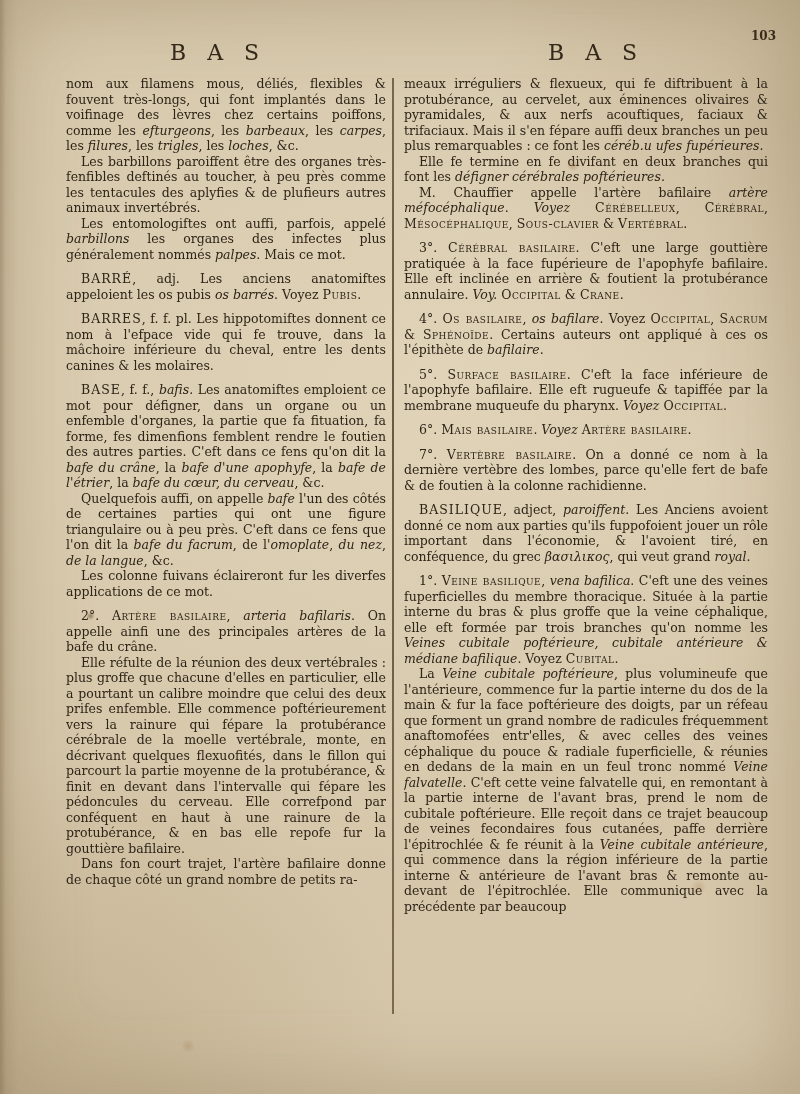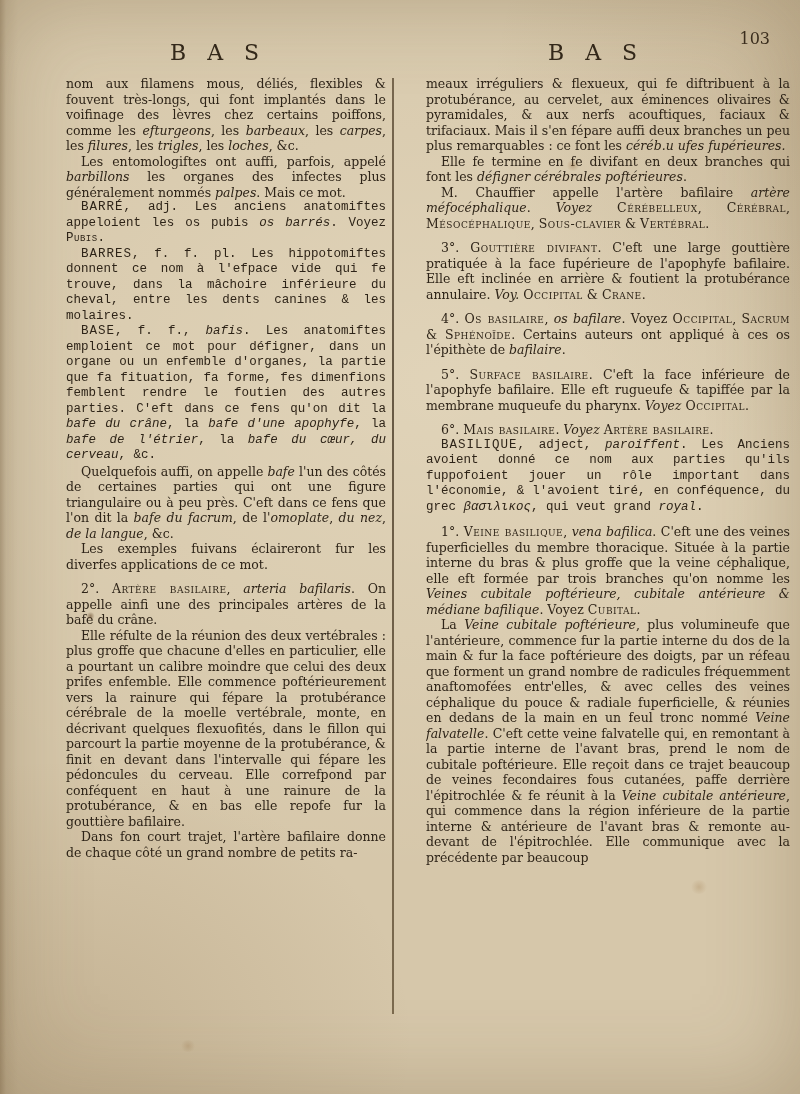--- a/index.html
+++ b/index.html
@@ -17,37 +17,37 @@
       linear-gradient(90deg, rgba(90,65,35,0.30) 0px, rgba(90,65,35,0.08) 6px, rgba(0,0,0,0) 18px),
       #d6c7aa;
     box-shadow: inset 0 0 90px rgba(100,75,40,0.30);
     color:#2b2115;
   }
   .hdr-title{
     position:absolute;top:40px;font-size:22px;letter-spacing:7px;
     color:#33281a;font-weight:normal;
   }
   .hdr-page{
-    position:absolute;top:29px;right:30px;font-size:16px;color:#3a2d1d;
+    position:absolute;top:29px;right:24px;font-size:12px;color:#3a2d1d;font-weight:bold;
   }
   .col{
     position:absolute;top:76px;height:944px;overflow:hidden;
     font-size:12.5px;line-height:15.5px;text-align:justify;
     color:#2e2418;
   }
   #col-left{left:66px;width:320px;}
-  #col-right{left:426px;width:364px;}
+  #col-right{left:404px;width:364px;}
   .divider{
     position:absolute;left:392px;top:78px;width:2px;height:936px;
     background:linear-gradient(#56452e, #3d2f1d 30%, #514028 70%, #5d4b30);
     opacity:.75;
   }
   .para{margin:0;text-indent:15px;}
   .para.noindent{text-indent:0;}
-  .para.entry{margin-top:0;font-family:Liberation Mono, monospace;}
+  .para.entry{margin-top:9px;}
   .para.num{margin-top:9px;}
   .i{font-style:italic;}
   .sc{font-variant:small-caps;letter-spacing:0.5px;}
   .caps{letter-spacing:1px;}
   .stain{position:absolute;border-radius:50%;pointer-events:none;}
   .blot1{left:86px;top:612px;width:9px;height:8px;background:radial-gradient(circle,rgba(90,60,30,.55),rgba(90,60,30,0) 70%);}
   .blot2{left:566px;top:160px;width:14px;height:11px;background:radial-gradient(circle,rgba(140,100,55,.35),rgba(140,100,55,0) 70%);}
   .blot3{left:300px;top:95px;width:10px;height:9px;background:radial-gradient(circle,rgba(150,100,50,.30),rgba(150,100,50,0) 70%);}
   .blot4{left:690px;top:880px;width:18px;height:14px;background:radial-gradient(circle,rgba(150,110,60,.25),rgba(150,110,60,0) 70%);}
   .blot5{left:180px;top:1040px;width:16px;height:12px;background:radial-gradient(circle,rgba(140,100,55,.22),rgba(140,100,55,0) 70%);}
@@ -56,41 +56,43 @@
 <body>
 
 <div id="page">
 
   <div class="hdr-title" style="left:170px;">B A S</div>
   <div class="hdr-title" style="left:548px;">B A S</div>
   <div class="hdr-page">103</div>
 
   <div id="col-left" class="col">
       <div class="para noindent"><span>nom aux filamens mous, déliés, flexibles &amp; fouvent très-longs, qui font implantés dans le voifinage des lèvres chez certains poiffons, comme les </span><span class="i">efturgeons</span><span>, les </span><span class="i">barbeaux</span><span>, les </span><span class="i">carpes</span><span>, les </span><span class="i">filures</span><span>, les </span><span class="i">trigles</span><span>, les </span><span class="i">loches</span><span>, &amp;c.</span></div>
+      <div class="para "><span>Les barbillons paroiffent être des organes très-fenfibles deftinés au toucher, à peu près comme les tentacules des aplyfies &amp; de plufieurs autres animaux invertébrés.</span></div>
       <div class="para "><span>Les entomologiftes ont auffi, parfois, appelé </span><span class="i">barbillons</span><span> les organes des infectes plus généralement nommés </span><span class="i">palpes</span><span>. Mais ce mot.</span></div>
       <div class="para entry"><span class="caps">BARRÉ</span><span>, adj. Les anciens anatomiftes appeloient les os pubis </span><span class="i">os barrés</span><span>. Voyez </span><span class="sc">Pubis</span><span>.</span></div>
       <div class="para entry"><span class="caps">BARRES</span><span>, f. f. pl. Les hippotomiftes donnent ce nom à l'efpace vide qui fe trouve, dans la mâchoire inférieure du cheval, entre les dents canines &amp; les molaires.</span></div>
       <div class="para entry"><span class="caps">BASE</span><span>, f. f., </span><span class="i">bafis</span><span>. Les anatomiftes emploient ce mot pour défigner, dans un organe ou un enfemble d'organes, la partie que fa fituation, fa forme, fes dimenfions femblent rendre le foutien des autres parties. C'eft dans ce fens qu'on dit la </span><span class="i">bafe du crâne</span><span>, la </span><span class="i">bafe d'une apophyfe</span><span>, la </span><span class="i">bafe de l'étrier</span><span>, la </span><span class="i">bafe du cœur, du cerveau</span><span>, &amp;c.</span></div>
       <div class="para "><span>Quelquefois auffi, on appelle </span><span class="i">bafe</span><span> l'un des côtés de certaines parties qui ont une figure triangulaire ou à peu près. C'eft dans ce fens que l'on dit la </span><span class="i">bafe du facrum</span><span>, de l'</span><span class="i">omoplate</span><span>, </span><span class="i">du nez</span><span>, </span><span class="i">de la langue</span><span>, &amp;c.</span></div>
-      <div class="para "><span>Les exemples fuivans éclaireront fur les diverfes applications de ce mot.</span></div>
+      <div class="para "><span>Les colonne fuivans éclaireront fur les diverfes applications de ce mot.</span></div>
       <div class="para num"><span>2°. </span><span class="sc">Artère basilaire</span><span>, </span><span class="i">arteria bafilaris</span><span>. On appelle ainfi une des principales artères de la bafe du crâne.</span></div>
       <div class="para "><span>Elle réfulte de la réunion des deux vertébrales : plus groffe que chacune d'elles en particulier, elle a pourtant un calibre moindre que celui des deux prifes enfemble. Elle commence poftérieurement vers la rainure qui fépare la protubérance cérébrale de la moelle vertébrale, monte, en décrivant quelques flexuofités, dans le fillon qui parcourt la partie moyenne de la protubérance, &amp; finit en devant dans l'intervalle qui fépare les pédoncules du cerveau. Elle correfpond par conféquent en haut à une rainure de la protubérance, &amp; en bas elle repofe fur la gouttière bafilaire.</span></div>
       <div class="para "><span>Dans fon court trajet, l'artère bafilaire donne de chaque côté un grand nombre de petits ra-</span></div>
     </div>
 
   <div class="divider"></div>
 
   <div id="col-right" class="col">
       <div class="para noindent"><span>meaux irréguliers &amp; flexueux, qui fe diftribuent à la protubérance, au cervelet, aux éminences olivaires &amp; pyramidales, &amp; aux nerfs acouftiques, faciaux &amp; trifaciaux. Mais il s'en fépare auffi deux branches un peu plus remarquables : ce font les </span><span class="i">céréb.u ufes fupérieures.</span></div>
       <div class="para "><span>Elle fe termine en fe divifant en deux branches qui font les </span><span class="i">défigner cérébrales poftérieures</span><span>.</span></div>
       <div class="para "><span>M. Chauffier appelle l'artère bafilaire </span><span class="i">artère méfocéphalique</span><span>. </span><span class="i">Voyez</span><span> </span><span class="sc">Cérébelleux</span><span>, </span><span class="sc">Cérébral</span><span>, </span><span class="sc">Mésocéphalique</span><span>, </span><span class="sc">Sous-clavier</span><span> &amp; </span><span class="sc">Vertébral</span><span>.</span></div>
-      <div class="para num"><span>3°. </span><span class="sc">Gouttière divifant</span><span>. C'eft une large gouttière pratiquée à la face fupérieure de l'apophyfe bafilaire. Elle eft inclinée en arrière &amp; foutient la protubérance annulaire. </span><span class="i">Voy.</span><span> </span><span class="sc">Occipital</span><span> &amp; </span><span class="sc">Crane</span><span>.</span></div>
+      <div class="para num"><span>3°. </span><span class="sc">Cérébral basilaire</span><span>. C'eft une large gouttière pratiquée à la face fupérieure de l'apophyfe bafilaire. Elle eft inclinée en arrière &amp; foutient la protubérance annulaire. </span><span class="i">Voy.</span><span> </span><span class="sc">Occipital</span><span> &amp; </span><span class="sc">Crane</span><span>.</span></div>
       <div class="para num"><span>4°. </span><span class="sc">Os basilaire</span><span>, </span><span class="i">os bafilare</span><span>. Voyez </span><span class="sc">Occipital</span><span>, </span><span class="sc">Sacrum</span><span> &amp; </span><span class="sc">Sphénoïde</span><span>. Certains auteurs ont appliqué à ces os l'épithète de </span><span class="i">bafilaire</span><span>.</span></div>
       <div class="para num"><span>5°. </span><span class="sc">Surface basilaire</span><span>. C'eft la face inférieure de l'apophyfe bafilaire. Elle eft rugueufe &amp; tapiffée par la membrane muqueufe du pharynx. </span><span class="i">Voyez</span><span> </span><span class="sc">Occipital</span><span>.</span></div>
       <div class="para num"><span>6°. </span><span class="sc">Mais basilaire</span><span>. </span><span class="i">Voyez</span><span> </span><span class="sc">Artère basilaire</span><span>.</span></div>
+      <div class="para num"><span>7°. </span><span class="sc">Vertèbre basilaire</span><span>. On a donné ce nom à la dernière vertèbre des lombes, parce qu'elle fert de bafe &amp; de foutien à la colonne rachidienne.</span></div>
       <div class="para entry"><span class="caps">BASILIQUE</span><span>, adject, </span><span class="i">paroiffent</span><span>. Les Anciens avoient donné ce nom aux parties qu'ils fuppofoient jouer un rôle important dans l'économie, &amp; l'avoient tiré, en conféquence, du grec </span><span class="i">βασιλικος</span><span>, qui veut grand </span><span class="i">royal</span><span>.</span></div>
       <div class="para num"><span>1°. </span><span class="sc">Veine basilique</span><span>, </span><span class="i">vena bafilica</span><span>. C'eft une des veines fuperficielles du membre thoracique. Située à la partie interne du bras &amp; plus groffe que la veine céphalique, elle eft formée par trois branches qu'on nomme les </span><span class="i">Veines cubitale poftérieure, cubitale antérieure &amp; médiane bafilique</span><span>. Voyez </span><span class="sc">Cubital</span><span>.</span></div>
       <div class="para "><span>La </span><span class="i">Veine cubitale poftérieure</span><span>, plus volumineufe que l'antérieure, commence fur la partie interne du dos de la main &amp; fur la face poftérieure des doigts, par un réfeau que forment un grand nombre de radicules fréquemment anaftomofées entr'elles, &amp; avec celles des veines céphalique du pouce &amp; radiale fuperficielle, &amp; réunies en dedans de la main en un feul tronc nommé </span><span class="i">Veine falvatelle</span><span>. C'eft cette veine falvatelle qui, en remontant à la partie interne de l'avant bras, prend le nom de cubitale poftérieure. Elle reçoit dans ce trajet beaucoup de veines fecondaires fous cutanées, paffe derrière l'épitrochlée &amp; fe réunit à la </span><span class="i">Veine cubitale antérieure</span><span>, qui commence dans la région inférieure de la partie interne &amp; antérieure de l'avant bras &amp; remonte au-devant de l'épitrochlée. Elle communique avec la précédente par beaucoup</span></div>
     </div>
 
   <div class="stain blot1"></div>
   <div class="stain blot2"></div>
   <div class="stain blot3"></div>
   <div class="stain blot4"></div>
   <div class="stain blot5"></div>

